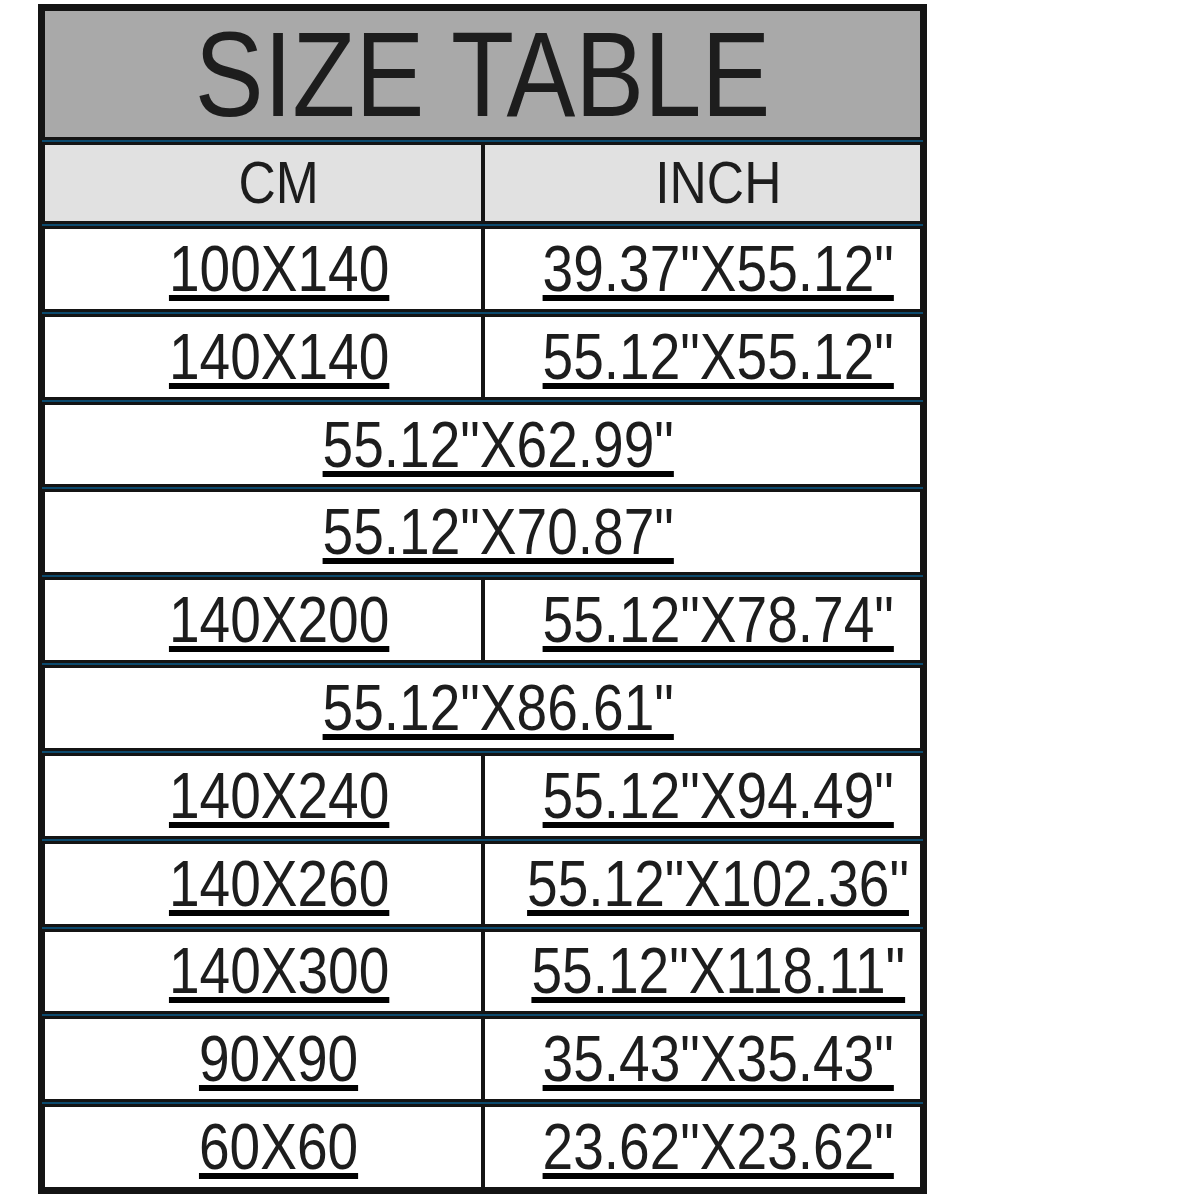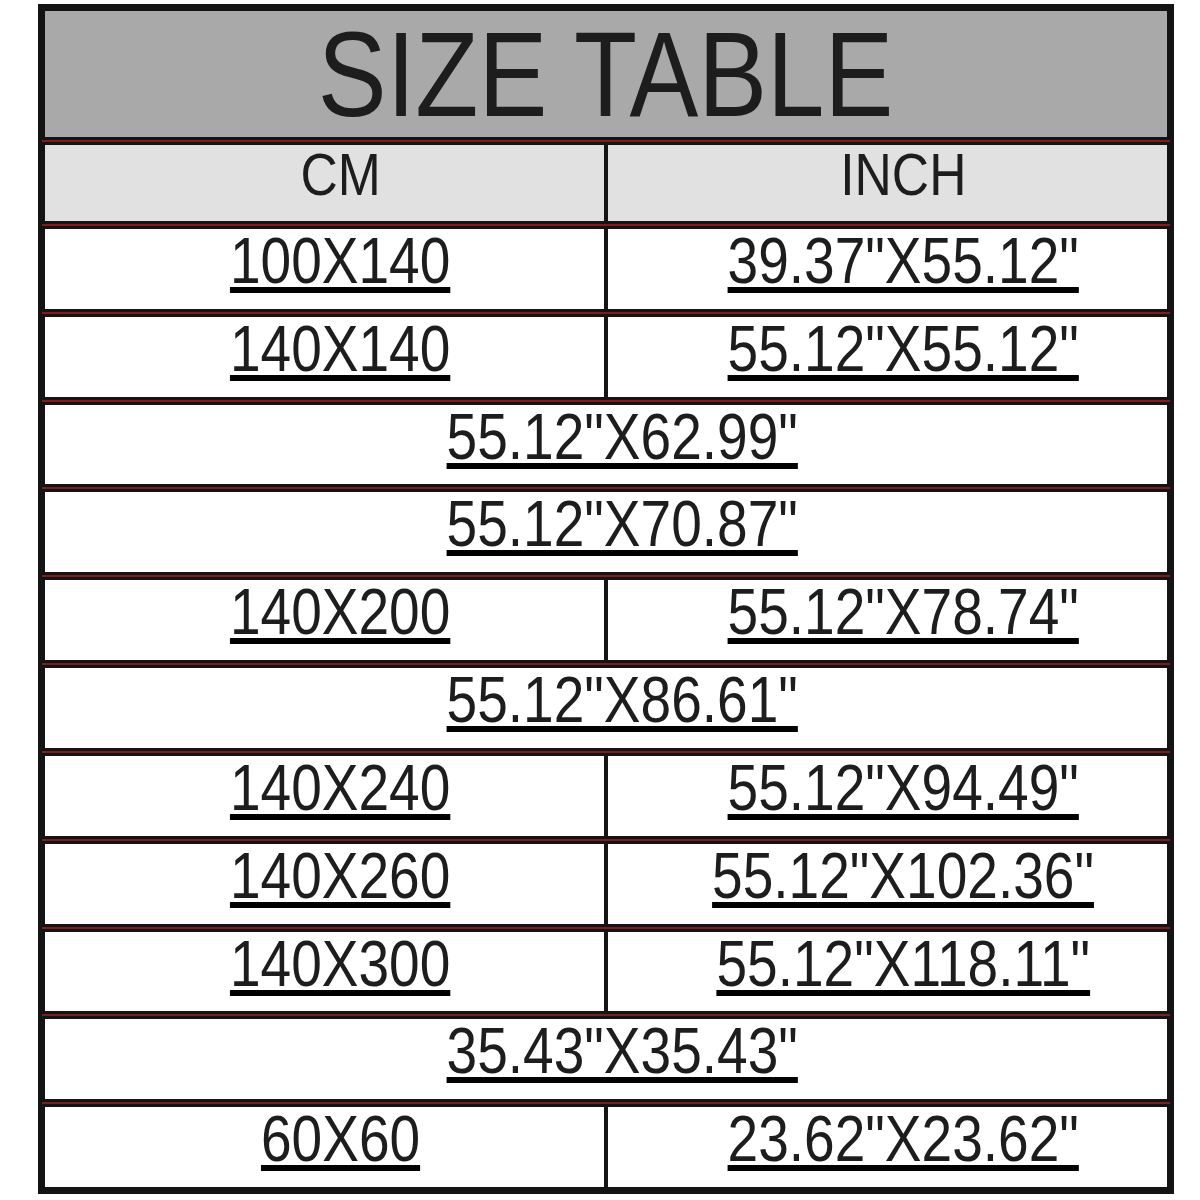--- a/index.html
+++ b/index.html
@@ -6,24 +6,24 @@
   body {
     width: 1200px; height: 1200px;
     background: #ffffff;
     font-family: "Liberation Sans", sans-serif;
     position: relative;
     overflow: hidden;
   }
   .size-table {
     position: absolute;
     left: 38px; top: 4px;
-    width: 1136px; height: 1190px;
+    width: 889px; height: 1190px;
     box-sizing: border-box;
     border: 4px solid var(--grid, #141414);
-    background: #7f1d1d;
+    background: #0c4a6e;
     display: flex;
     flex-direction: column;
     gap: 2px;
   }
   .sect {
     box-sizing: border-box;
     border: 3px solid var(--grid, #141414);
     display: flex;
     align-items: center;
     justify-content: center;
@@ -41,21 +41,21 @@
   .hdr, .row {
     display: flex;
     align-items: stretch;
     justify-content: flex-start;
     padding: 0;
   }
   .row { flex: 1 1 0; background: #ffffff; text-decoration: underline; }
   .cell {
     flex: 1 1 0;
     display: flex;
-    align-items: flex-start;
+    align-items: center;
     justify-content: center;
     overflow: hidden;
     padding-left: 32px;
   }
   .cell.first { border-right: 4px solid var(--grid, #141414); }
   .hdr .txt { font-size: 60px; }
   .row .txt { font-size: 64px; }
   .txt {
     display: inline-block;
     transform: scaleX(0.86);
@@ -127,20 +127,23 @@
           <span class="txt">55.12"X102.36"</span>
         </div>
       </div><div class="sect row">
         <div class="cell first">
           <span class="txt">140X300</span>
         </div>
         <div class="cell">
           <span class="txt">55.12"X118.11"</span>
         </div>
       </div><div class="sect row">
+        <div class="cell first">
+          <span class="txt">90X90</span>
+        </div>
         <div class="cell">
           <span class="txt">35.43"X35.43"</span>
         </div>
       </div><div class="sect row">
         <div class="cell first">
           <span class="txt">60X60</span>
         </div>
         <div class="cell">
           <span class="txt">23.62"X23.62"</span>
         </div>

